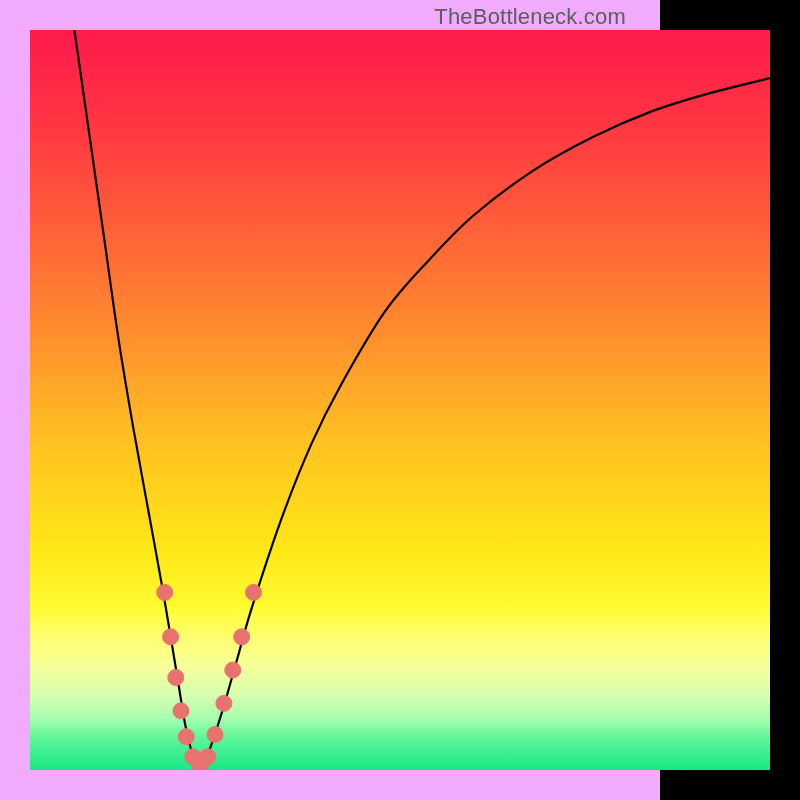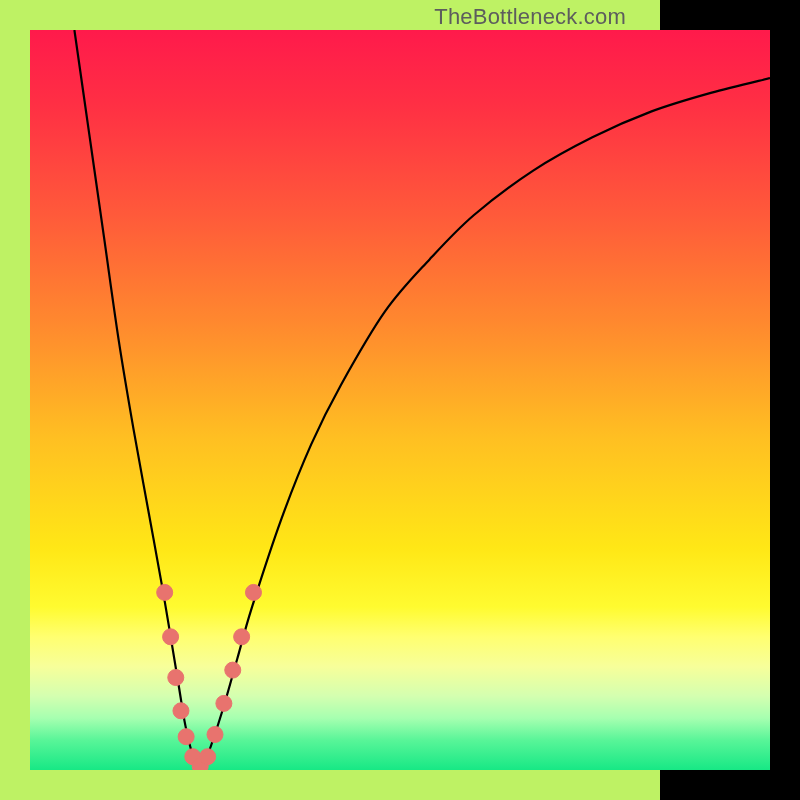--- a/index.html
+++ b/index.html
@@ -8,21 +8,21 @@
     width: 800px;
     height: 800px;
     overflow: hidden;
     background: #000;
     font-family: Arial, Helvetica, sans-serif;
   }
   .frame {
     position: absolute;
     left: 0; top: 0;
     width: 660px; height: 800px;
-    background: #bef264;
+    background: #f0abfc;
   }
   .plot {
     position: absolute;
     left: 30px;
     top: 30px;
     width: 740px;
     height: 740px;
     overflow: hidden;
   }
   .gradient {

